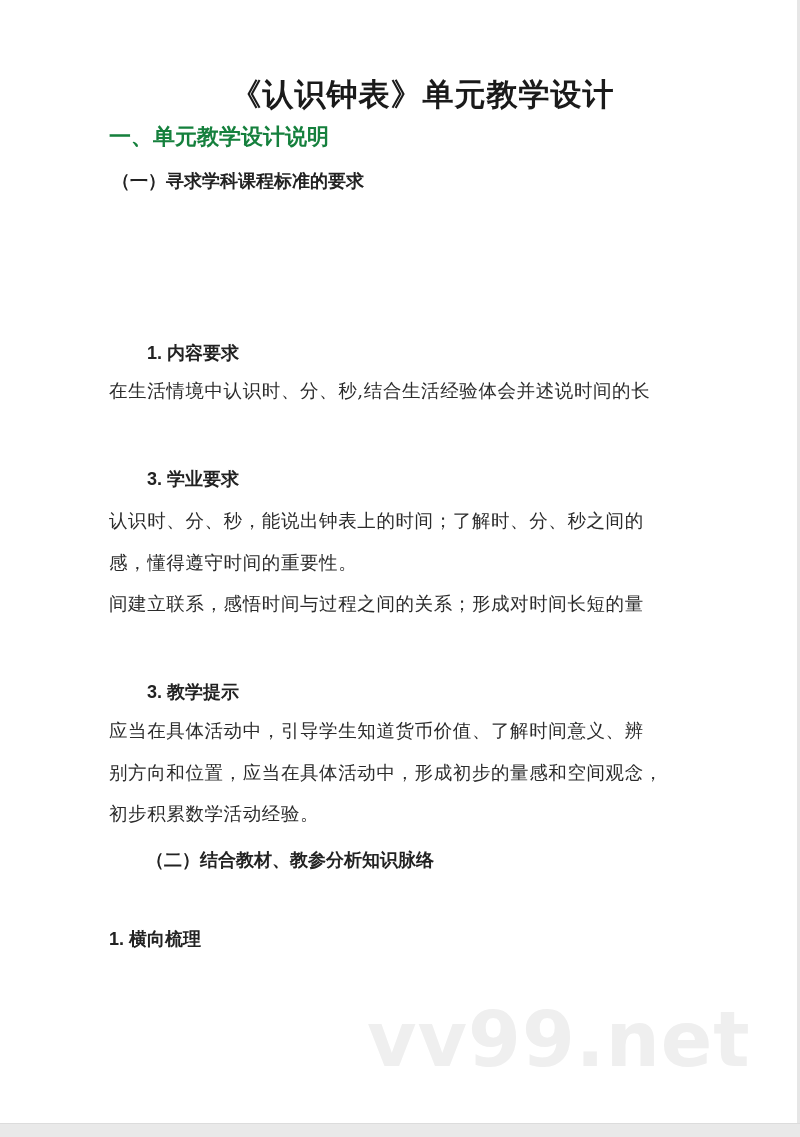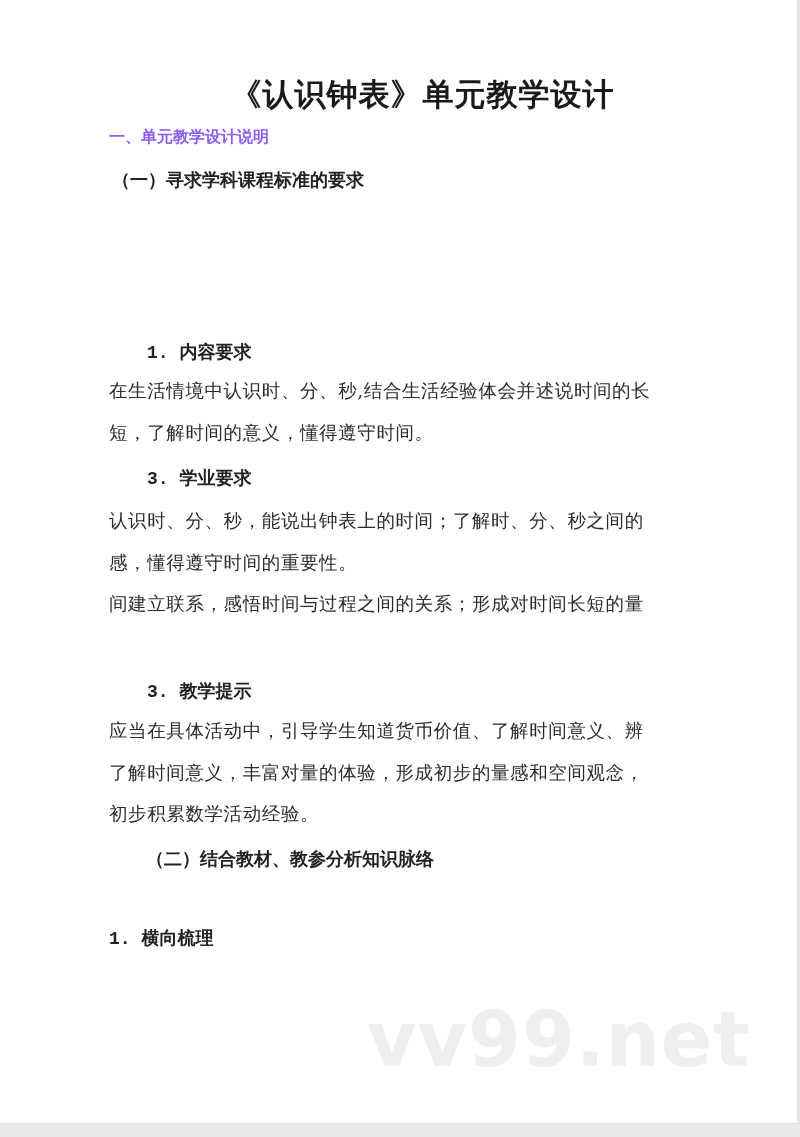--- a/index.html
+++ b/index.html
@@ -45,28 +45,28 @@
       font-weight: bold;
       color: #1a1a1a;
       letter-spacing: 1px;
       line-height: 44px;
       padding-left: 24px;
     }
     .h1 {
       position: absolute;
       left: 109px;
       font-family: "DejaVu Sans", "Liberation Sans", sans-serif;
-      font-size: 16px;
+      font-size: 22px;
       font-weight: bold;
-      color: #8b5cf6;
+      color: #15803d;
       line-height: 26px;
     }
     .h2 {
       position: absolute;
-      font-family: Liberation Mono, monospace;
+      font-family: Liberation Sans, sans-serif;
       font-size: 18px;
       font-weight: bold;
       color: #222;
       line-height: 26px;
     }
     .para {
       position: absolute;
       left: 109px;
       width: 590px;
       font-size: 18.5px;
@@ -101,36 +101,35 @@
 
   <div class="h1" style="top:124px;">一、单元教学设计说明</div>
 
   <div class="h2" style="left:112px; top:168px;">（一）寻求学科课程标准的要求</div>
 
 
   <div class="h2" style="left:147px; top:340px;">1. 内容要求</div>
 
   <div class="para" style="top:370px;">
     <span class="line">在生活情境中认识时、分、秒,结合生活经验体会并述说时间的长</span>
-    <span class="line">短，了解时间的意义，懂得遵守时间。</span>
   </div>
 
   <div class="h2" style="left:147px; top:466px;">3. 学业要求</div>
 
   <div class="para" style="top:500px;">
     <span class="line">认识时、分、秒，能说出钟表上的时间；了解时、分、秒之间的</span>
     <span class="line">感，懂得遵守时间的重要性。</span>
     <span class="line">间建立联系，感悟时间与过程之间的关系；形成对时间长短的量</span>
   </div>
 
   <div class="h2" style="left:147px; top:679px;">3. 教学提示</div>
 
   <div class="para" style="top:710px;">
     <span class="line">应当在具体活动中，引导学生知道货币价值、了解时间意义、辨</span>
-    <span class="line">了解时间意义，丰富对量的体验，形成初步的量感和空间观念，</span>
+    <span class="line">别方向和位置，应当在具体活动中，形成初步的量感和空间观念，</span>
     <span class="line">初步积累数学活动经验。</span>
   </div>
 
   <div class="h2" style="left:146px; top:847px;">（二）结合教材、教参分析知识脉络</div>
 
   <div class="h2" style="left:109px; top:894px;margin-top:32px;">1. 横向梳理</div>
 
   <div class="watermark">vv99.net</div>
 </div>
 

